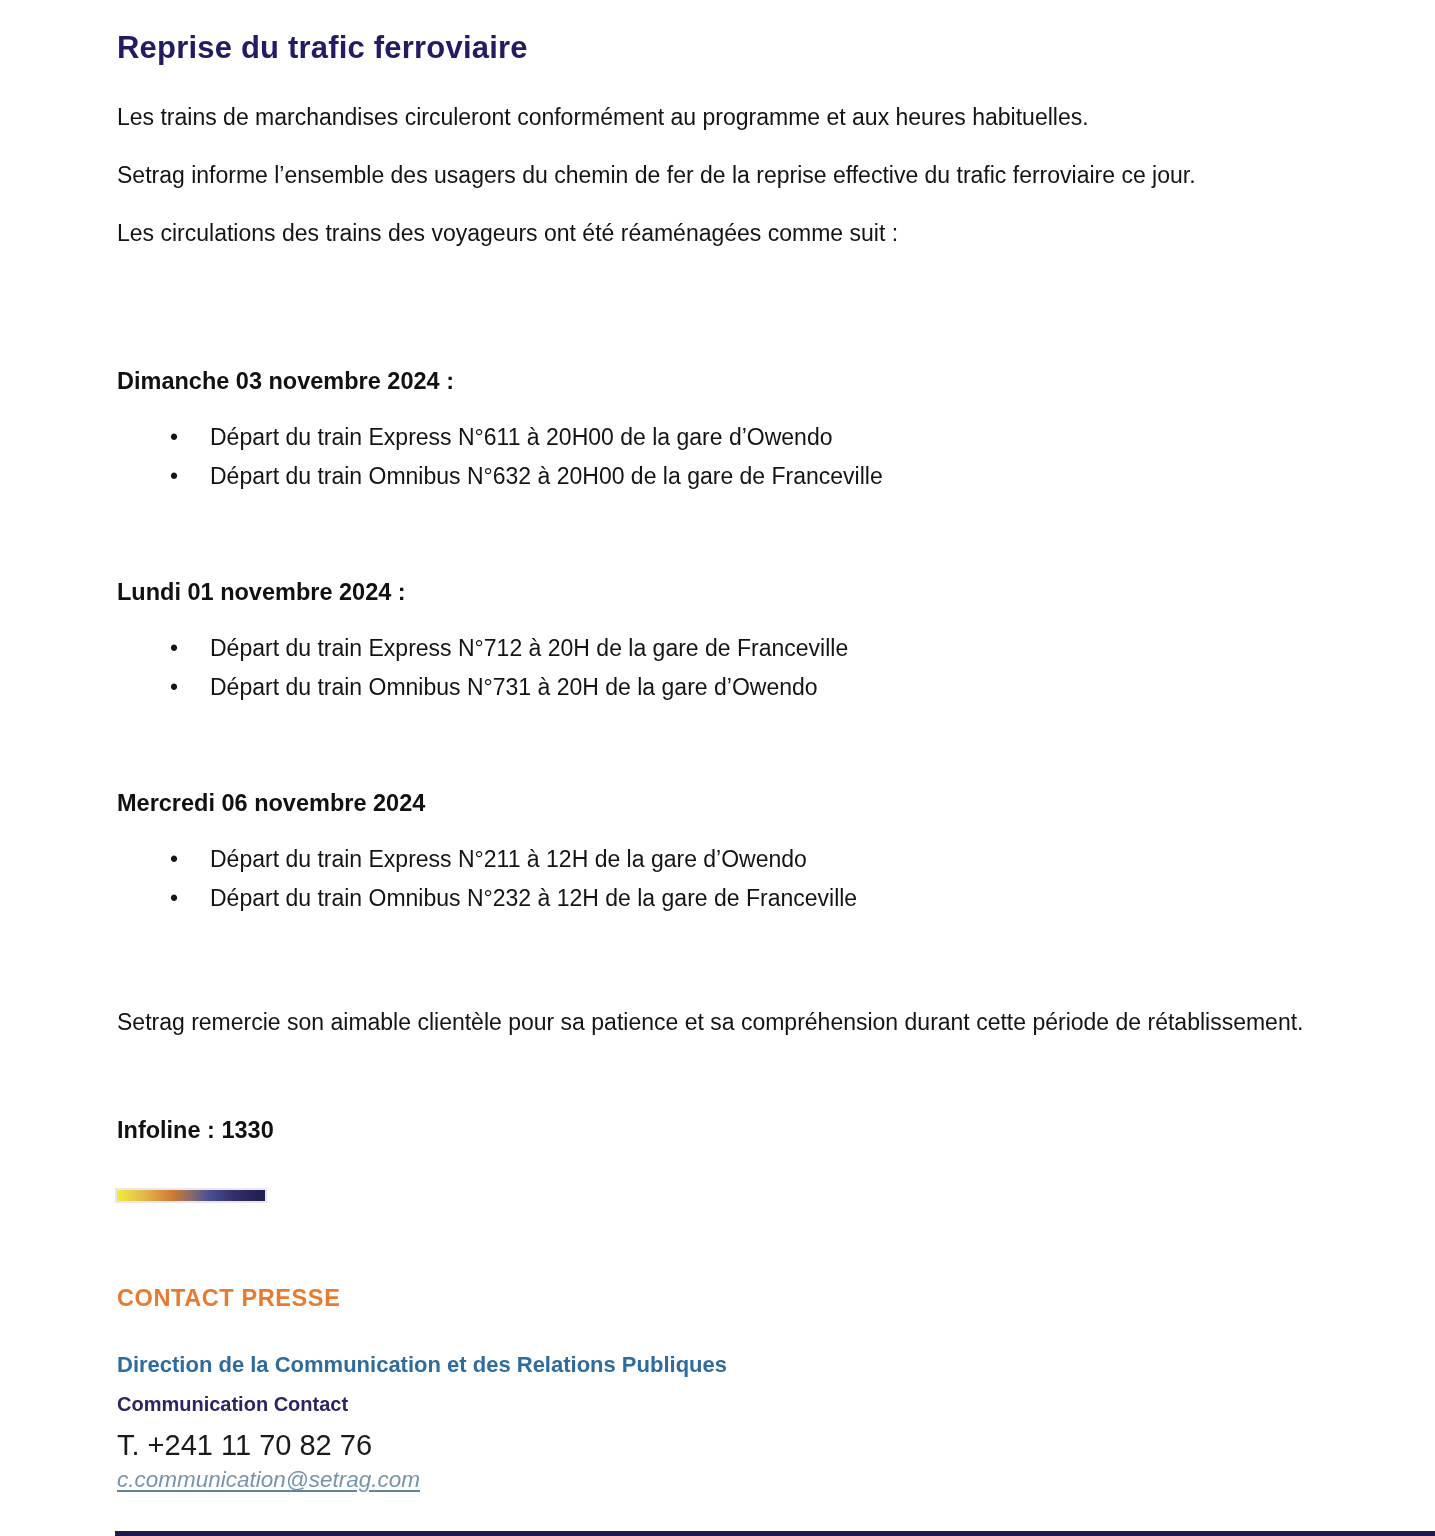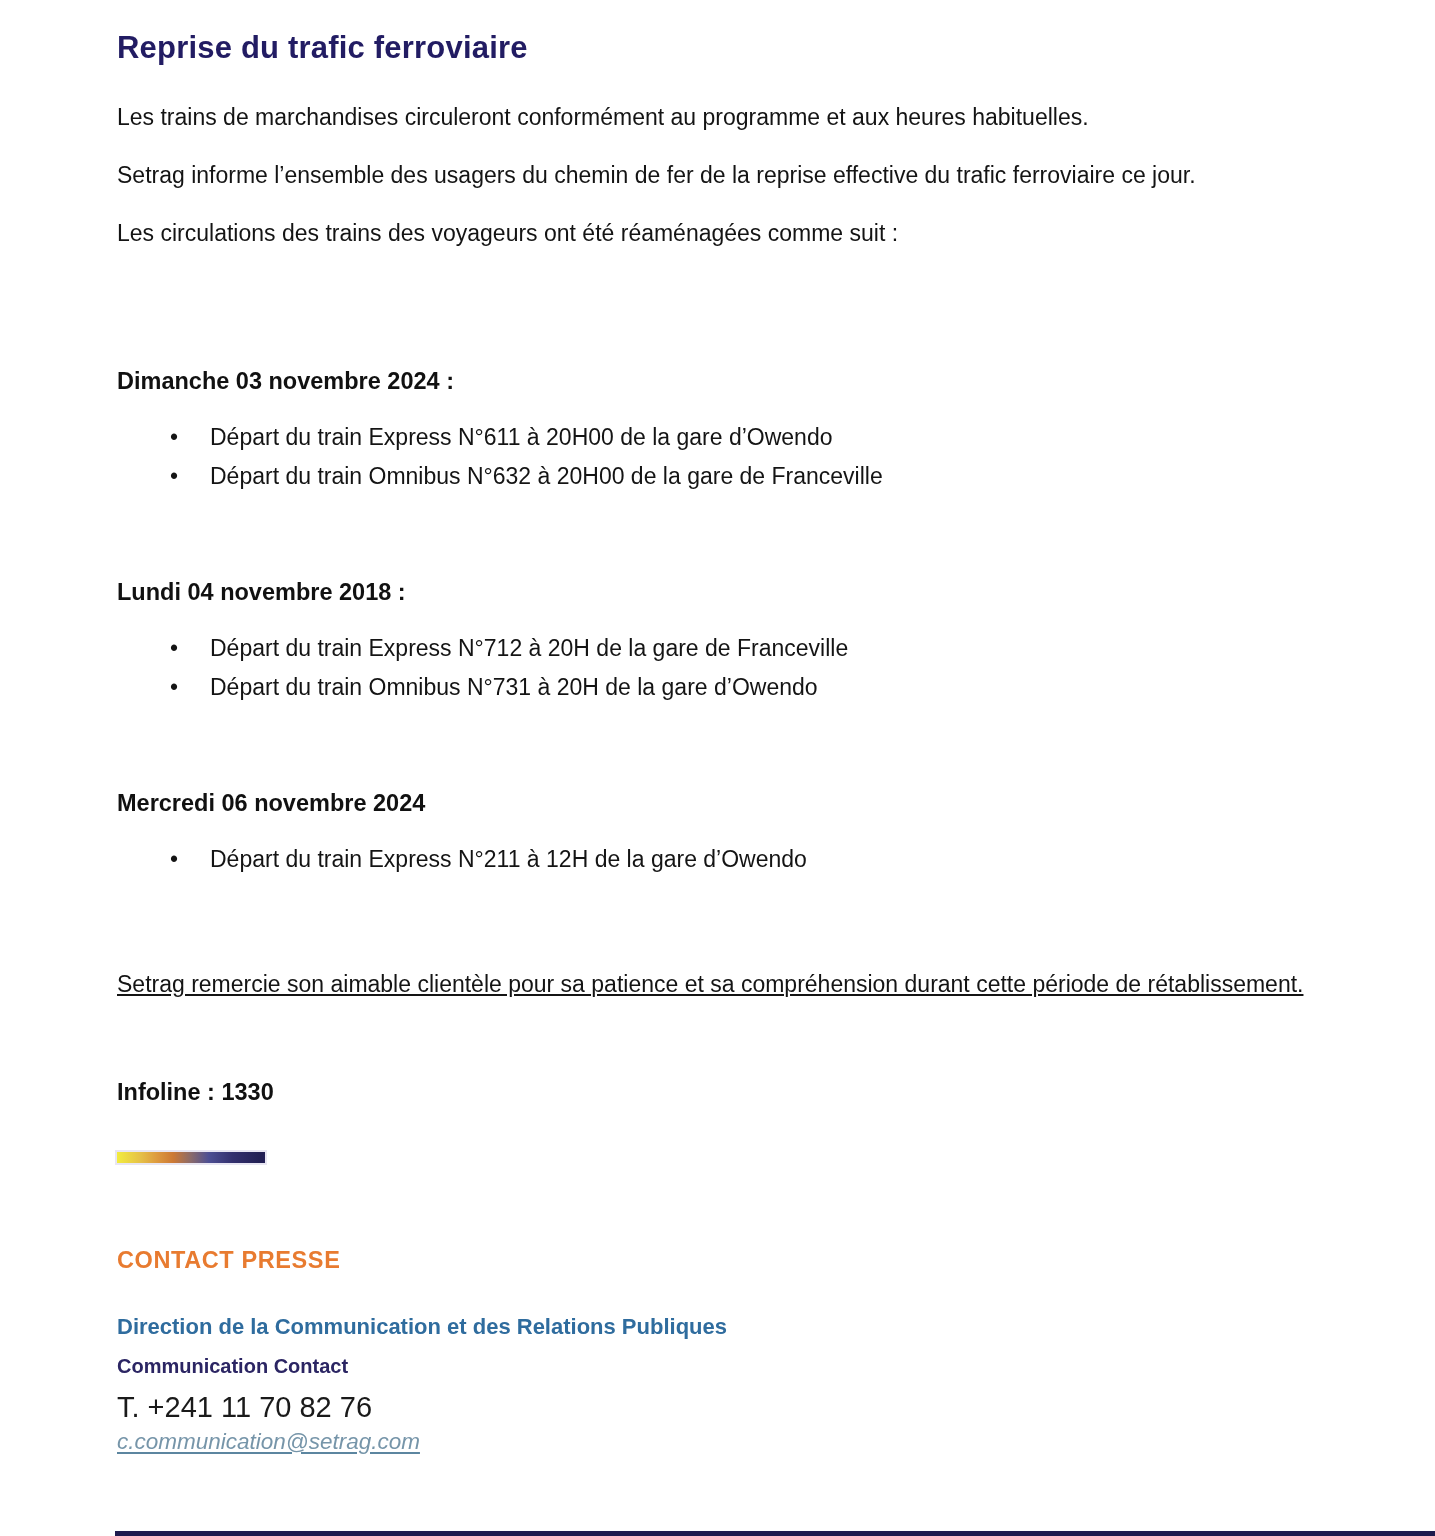--- a/index.html
+++ b/index.html
@@ -50,21 +50,21 @@
     padding-left: 40px;
     color: #141414;
   }
   ul.departures li::before {
     content: "\2022";
     position: absolute;
     left: 0;
     top: 0;
     font-size: 23px;
   }
-  .closing { margin-top: 86px; margin-bottom: 0; text-decoration: underline; }
+  .closing { margin-top: 86px; margin-bottom: 0; }
   .infoline {
     margin-top: 76px;
     font-size: 23.5px;
     font-weight: bold;
     color: #111111;
   }
   .gradient-bar {
     margin-top: 46px;
     width: 148px;
     height: 11px;
@@ -130,31 +130,32 @@
 
   <div class="schedule-section">
     <div class="section-heading">Dimanche 03 novembre 2024 :</div>
     <ul class="departures">
       <li>Départ du train Express N°611 à 20H00 de la gare d’Owendo</li>
       <li>Départ du train Omnibus N°632 à 20H00 de la gare de Franceville</li>
     </ul>
   </div>
 
   <div class="schedule-section">
-    <div class="section-heading">Lundi 04 novembre 2018 :</div>
+    <div class="section-heading">Lundi 01 novembre 2024 :</div>
     <ul class="departures">
       <li>Départ du train Express N°712 à 20H de la gare de Franceville</li>
       <li>Départ du train Omnibus N°731 à 20H de la gare d’Owendo</li>
     </ul>
   </div>
 
   <div class="schedule-section">
     <div class="section-heading">Mercredi 06 novembre 2024</div>
     <ul class="departures">
       <li>Départ du train Express N°211 à 12H de la gare d’Owendo</li>
+      <li>Départ du train Omnibus N°232 à 12H de la gare de Franceville</li>
     </ul>
   </div>
 
   <p class="para justified closing">Setrag remercie son aimable clientèle pour sa patience et sa compréhension durant cette période de rétablissement.</p>
 
   <div class="infoline">Infoline : 1330</div>
 
   <div class="gradient-bar"></div>
 
   <div class="contact-heading">CONTACT PRESSE</div>

